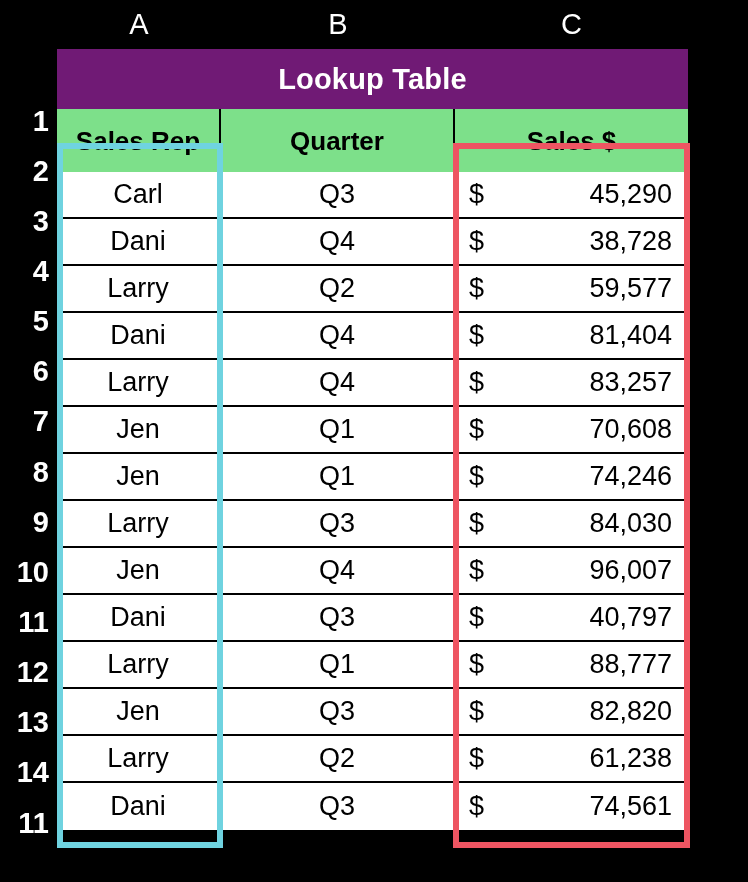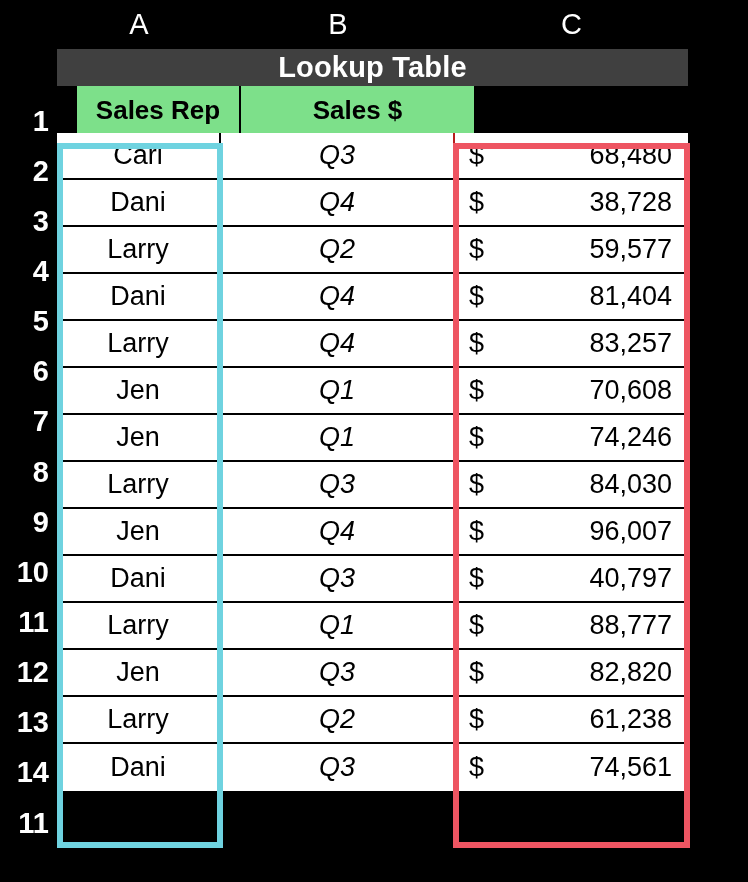--- a/index.html
+++ b/index.html
@@ -71,40 +71,39 @@
   
   .sheet-table {
     position: absolute;
     left: 57px;
     top: 49px;
     width: 631px;
     height: 799px;
   }
 
   .title-row {
-    height: 37px;
-    background: #404040;
+    height: 60px;
+    background: #701a75;
     display: flex;
     align-items: center;
     justify-content: center;
     box-sizing: border-box;
   }
   .title-row .title-text {
     color: #ffffff;
     font-size: 29px;
     font-weight: 700;
     line-height: 1;
     letter-spacing: 0.2px;
   }
 
   .header-row {
-    height: 47px;
-    display: flex;
-    box-sizing: border-box;
-    margin-left: 20px;
+    height: 63px;
+    display: flex;
+    box-sizing: border-box;
   }
   .header-cell {
     background: #7DE08A;
     display: flex;
     align-items: center;
     justify-content: center;
     box-sizing: border-box;
     border-right: 2px solid #000000;
     color: #000000;
     font-size: 26px;
@@ -139,21 +138,20 @@
   }
   .cell.ca {
     width: 164px;
     justify-content: center;
     border-right: 2px solid #000000;
   }
   .cell.cb {
     width: 234px;
     justify-content: center;
     border-right: 2px solid #b91c1c;
-    font-style: italic;
   }
   .cell.cc {
     width: 233px;
     justify-content: space-between;
     padding: 0 16px 0 14px;
   }
   .cell .currency { font-size: 27px; }
   .cell .amount { font-size: 27px; }
 
   
@@ -207,30 +205,31 @@
     </div>
 
   <div class="sheet-table">
 
     <div class="title-row">
       <span class="title-text">Lookup Table</span>
     </div>
 
     <div class="header-row">
       <div class="header-cell ca">Sales Rep</div>
+      <div class="header-cell cb">Quarter</div>
       <div class="header-cell cc">Sales $</div>
     </div>
 
     <div class="body-rows">
         <div class="data-row">
           <div class="cell ca">Carl</div>
           <div class="cell cb">Q3</div>
           <div class="cell cc">
             <span class="currency">$</span>
-            <span class="amount">68,480</span>
+            <span class="amount">45,290</span>
           </div>
         </div>
         <div class="data-row">
           <div class="cell ca">Dani</div>
           <div class="cell cb">Q4</div>
           <div class="cell cc">
             <span class="currency">$</span>
             <span class="amount">38,728</span>
           </div>
         </div>

